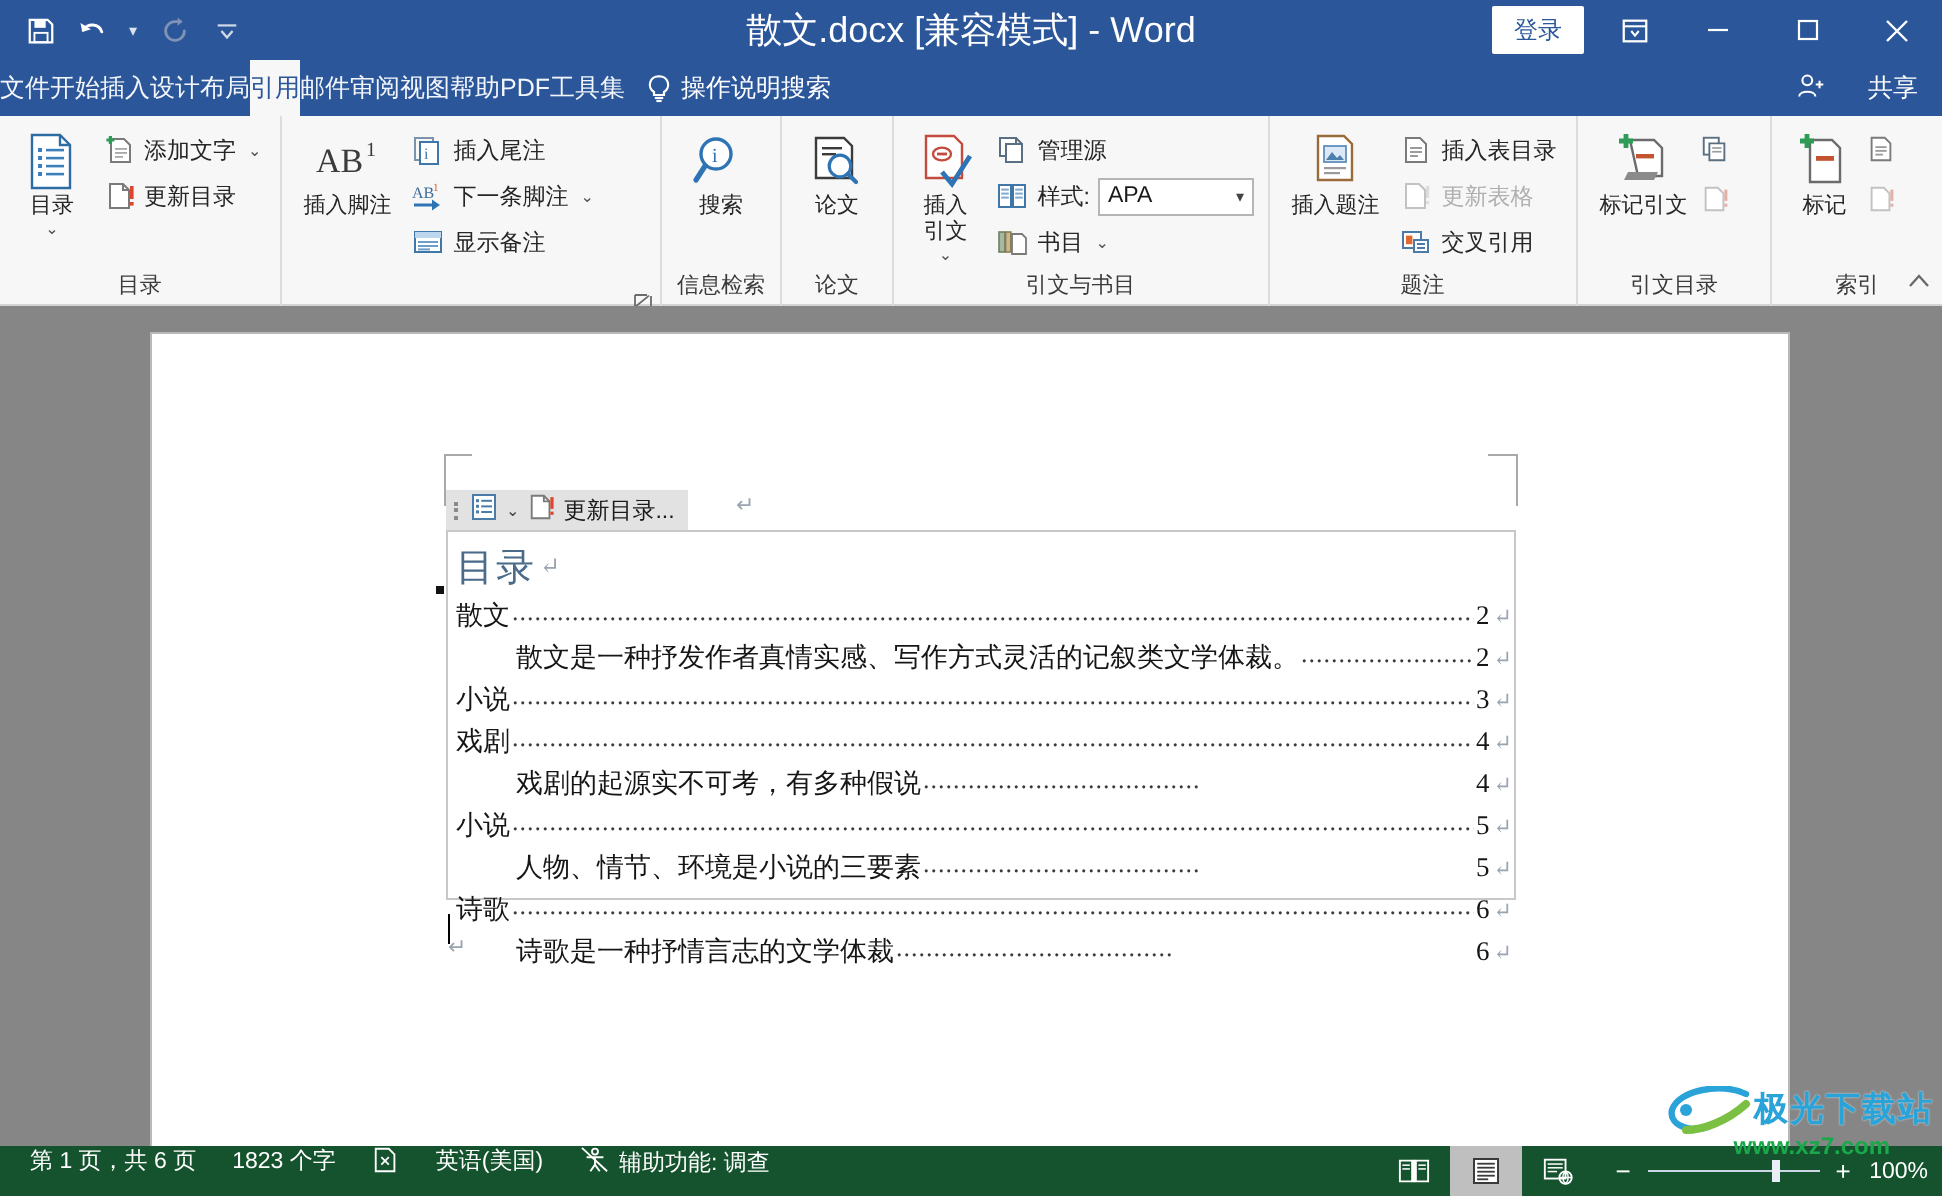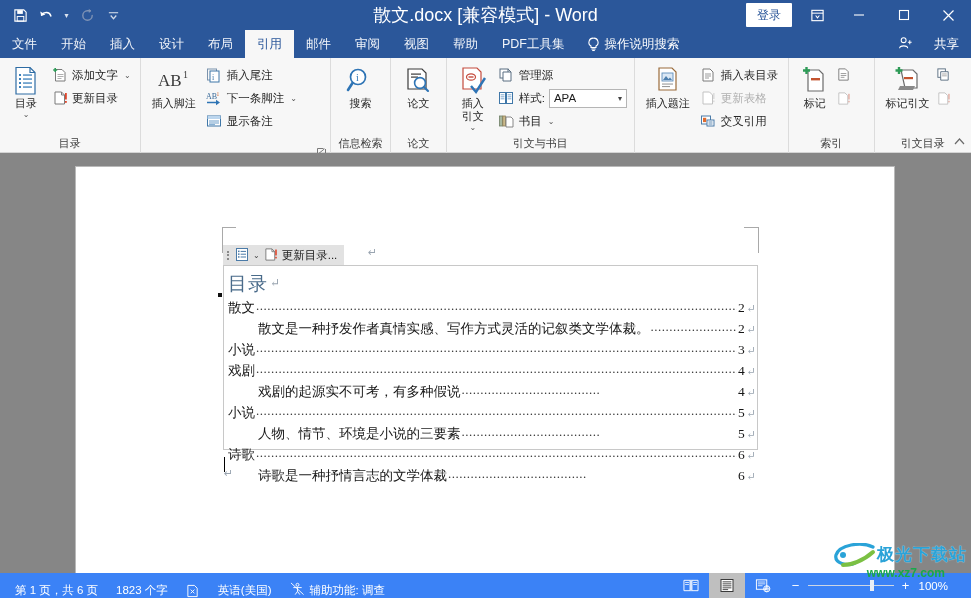--- a/index.html
+++ b/index.html
@@ -53,21 +53,21 @@
   }
   .ribbondisp { width: 38px; display:flex; align-items:center; justify-content:center; }
 
   
   .tabstrip {
     height: 28px; background: #2b579a;
     display: flex; align-items: stretch; position: relative;
     color: #fff; font-size: 12.5px;
   }
   .tab {
-    padding: 0 12px; display: flex; align-items: center;
+    padding: 0 0; display: flex; align-items: center;
     color: #f2f5fa; white-space: nowrap;
   }
   .tab.active { background: #f7f7f7; color: #2b579a; }
   .tellme { display: flex; align-items: center; gap: 5px; padding: 0 10px; color:#fff; }
   .bulb { width: 13px; height: 15px; }
   .share {
     margin-left: auto; display: flex; align-items: center; gap: 20px;
     padding-right: 12px; color: #fff; font-size: 12.5px;
   }
 
@@ -172,35 +172,35 @@
     position: relative; top: -2px;
   }
   .toc-pg { flex: 0 0 auto; }
   .toc-pil { flex: 0 0 auto; font-size: 11px; color: #9aa5b1; padding-left: 2px; }
 
   .caret-blk { position: absolute; width: 4px; height: 4px; background: #111; }
   .textcursor { position: absolute; width: 1px; background: #000; }
 
   
   .statusbar {
-    height: 25px; background: #3b82f6; color: #fff;
-    display: flex; align-items: flex-end; font-size: 11.5px;
+    height: 25px; background: #14532d; color: #fff;
+    display: flex; align-items: flex-start; font-size: 11.5px;
     padding-left: 6px; gap: 0;
   }
   .sb-item { padding: 0 9px; display: flex; align-items: center; gap: 5px; white-space: nowrap; }
   .sb-right { margin-left: auto; display: flex; align-items: center; height: 25px; }
   .viewbtn {
     width: 36px; height: 25px; display: flex; align-items: center; justify-content: center;
   }
   .viewbtn.active { background: #bfbfbf; }
   .zoomwrap { display: flex; align-items: center; gap: 7px; padding: 0 8px 0 10px; }
   .zoom-minus, .zoom-plus { font-size: 13px; width: 10px; text-align: center; }
   .zoom-track { width: 86px; height: 1px; background: #cdd6e4; position: relative; }
   .zoom-thumb { position: absolute; left: 62px; top: -5px; width: 4px; height: 11px; background: #e9eef6; }
-  .zoom-pct { font-size: 11.5px; min-width: 34px; text-align: right; padding-right: 23px; }
+  .zoom-pct { font-size: 11.5px; min-width: 34px; text-align: right; padding-right: 7px; }
   .wm { position: absolute; right: 4px; bottom: 32px; pointer-events: none; }
   .wm-text {
     font-size: 17px; font-weight: bold; color: #2aa3d8;
     text-shadow: 0 0 1px rgba(255,255,255,.8);
     letter-spacing: 1px;
   }
   .wm-url {
     position: absolute; right: 22px; bottom: -14px;
     font-size: 12px; font-weight: bold; color: #19a84a;
     letter-spacing: 0px;
@@ -563,20 +563,57 @@
                   <rect x="1.5" y="3" width="9" height="8" fill="#fff" stroke="#4b7ba8" stroke-width="1"></rect>
                   <rect x="3" y="4.8" width="3.2" height="4.3" fill="#e06a2d"></rect>
                   <rect x="7" y="7" width="7" height="6" fill="#fff" stroke="#4b7ba8" stroke-width="1"></rect>
                   <path d="M8.5 9 H12.5 M8.5 11 H12.5" stroke="#4b7ba8" stroke-width="0.9"></path>
                 </svg>
             </span>
             <span>交叉引用</span>
           </div>
         </div>
       </div>
+      <div class="rgroup-label">题注</div>
+    </div>
+
+    <div class="rgroup" style="width:100px">
+      <div class="rgroup-body">
+        <div class="bigbtn">
+          <span class="bicon">
+            <svg width="30" height="30" viewBox="0 0 30 30">
+                <path d="M8 4 H20 L24 8 V22 H12 Z" fill="#fff" stroke="#6b6b6b" stroke-width="1.2"></path>
+                <rect x="11" y="11" width="9" height="2.2" fill="#c4542f"></rect>
+                <path d="M7 20 H22 L20 24 H5 Z" fill="#8a8a8a"></path>
+                <path d="M6 1 V8 M2.5 4.5 H9.5" stroke="#2e9b57" stroke-width="2.4"></path>
+              </svg>
+          </span>
+          <span>标记引文</span>
+        </div>
+        <div class="smallcol" style="gap:5px; padding-top:4px">
+          <span>
+            <svg width="15" height="15" viewBox="0 0 16 16">
+                <rect x="2" y="2" width="8" height="9" fill="#fff" stroke="#5b6f82" stroke-width="1"></rect>
+                <path d="M5 5 H13 V14 H5 Z" fill="#fff" stroke="#5b6f82" stroke-width="1"></path>
+                <g fill="#9c9c9c">
+                  <rect x="6.5" y="7" width="5" height="0.9"></rect>
+                  <rect x="6.5" y="9" width="5" height="0.9"></rect>
+                </g>
+              </svg>
+          </span>
+          <span>
+            <svg width="15" height="15" viewBox="0 0 16 16">
+                <path d="M3 2 H9.5 L12.5 5 V14 H3 Z" fill="#fff" stroke="#c2c2c2" stroke-width="1"></path>
+                <rect x="13" y="3" width="1.6" height="6" fill="#e2b0a6"></rect>
+                <rect x="13" y="10.5" width="1.6" height="1.6" fill="#e2b0a6"></rect>
+              </svg>
+          </span>
+        </div>
+      </div>
+      <div class="rgroup-label">引文目录</div>
     </div>
 
     <div class="rgroup" style="width:88px">
       <div class="rgroup-body">
         <div class="bigbtn">
           <span class="bicon">
             <svg width="28" height="30" viewBox="0 0 28 30">
                 <path d="M7 4 H18 L22 8 V25 H7 Z" fill="#fff" stroke="#6b6b6b" stroke-width="1.2"></path>
                 <rect x="10" y="12" width="9" height="2.4" fill="#c4542f"></rect>
                 <path d="M5.5 1 V8 M2 4.5 H9" stroke="#2e9b57" stroke-width="2.4"></path>
@@ -598,56 +635,20 @@
           <span>
             <svg width="15" height="15" viewBox="0 0 16 16">
                 <path d="M3 2 H9.5 L12.5 5 V14 H3 Z" fill="#fff" stroke="#c2c2c2" stroke-width="1"></path>
                 <rect x="13" y="3" width="1.6" height="6" fill="#e2b0a6"></rect>
                 <rect x="13" y="10.5" width="1.6" height="1.6" fill="#e2b0a6"></rect>
               </svg>
           </span>
         </div>
       </div>
       <div class="rgroup-label">索引</div>
-    </div>
-
-    <div class="rgroup" style="width:100px">
-      <div class="rgroup-body">
-        <div class="bigbtn">
-          <span class="bicon">
-            <svg width="30" height="30" viewBox="0 0 30 30">
-                <path d="M8 4 H20 L24 8 V22 H12 Z" fill="#fff" stroke="#6b6b6b" stroke-width="1.2"></path>
-                <rect x="11" y="11" width="9" height="2.2" fill="#c4542f"></rect>
-                <path d="M7 20 H22 L20 24 H5 Z" fill="#8a8a8a"></path>
-                <path d="M6 1 V8 M2.5 4.5 H9.5" stroke="#2e9b57" stroke-width="2.4"></path>
-              </svg>
-          </span>
-          <span>标记引文</span>
-        </div>
-        <div class="smallcol" style="gap:5px; padding-top:4px">
-          <span>
-            <svg width="15" height="15" viewBox="0 0 16 16">
-                <rect x="2" y="2" width="8" height="9" fill="#fff" stroke="#5b6f82" stroke-width="1"></rect>
-                <path d="M5 5 H13 V14 H5 Z" fill="#fff" stroke="#5b6f82" stroke-width="1"></path>
-                <g fill="#9c9c9c">
-                  <rect x="6.5" y="7" width="5" height="0.9"></rect>
-                  <rect x="6.5" y="9" width="5" height="0.9"></rect>
-                </g>
-              </svg>
-          </span>
-          <span>
-            <svg width="15" height="15" viewBox="0 0 16 16">
-                <path d="M3 2 H9.5 L12.5 5 V14 H3 Z" fill="#fff" stroke="#c2c2c2" stroke-width="1"></path>
-                <rect x="13" y="3" width="1.6" height="6" fill="#e2b0a6"></rect>
-                <rect x="13" y="10.5" width="1.6" height="1.6" fill="#e2b0a6"></rect>
-              </svg>
-          </span>
-        </div>
-      </div>
-      <div class="rgroup-label">引文目录</div>
     </div>
 
     <div style="position:absolute; right:6px; bottom:2px;">
       <svg width="11" height="9" viewBox="0 0 11 9">
           <path d="M1 7 L5.5 2 L10 7" fill="none" stroke="#6b6b6b" stroke-width="1.2"></path>
         </svg>
     </div>
   </div>
 
   <div class="docarea">

